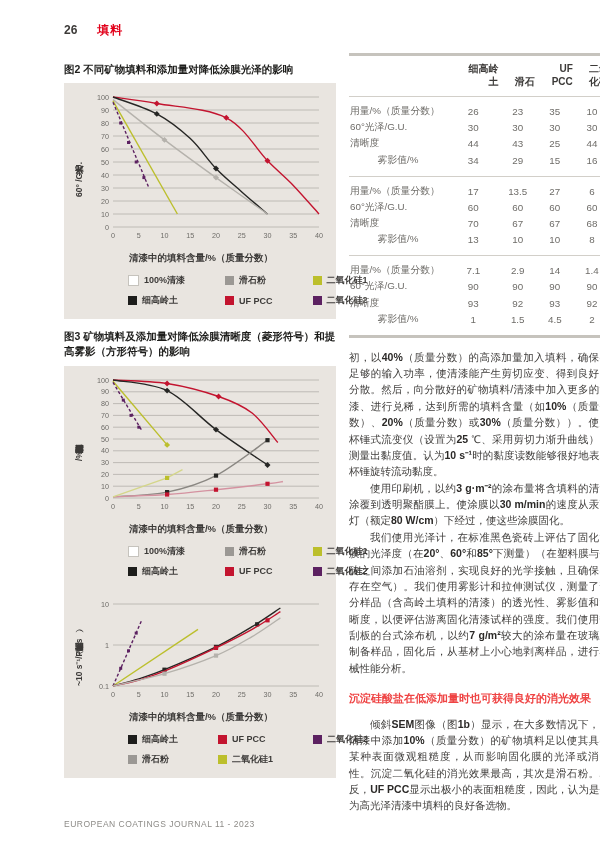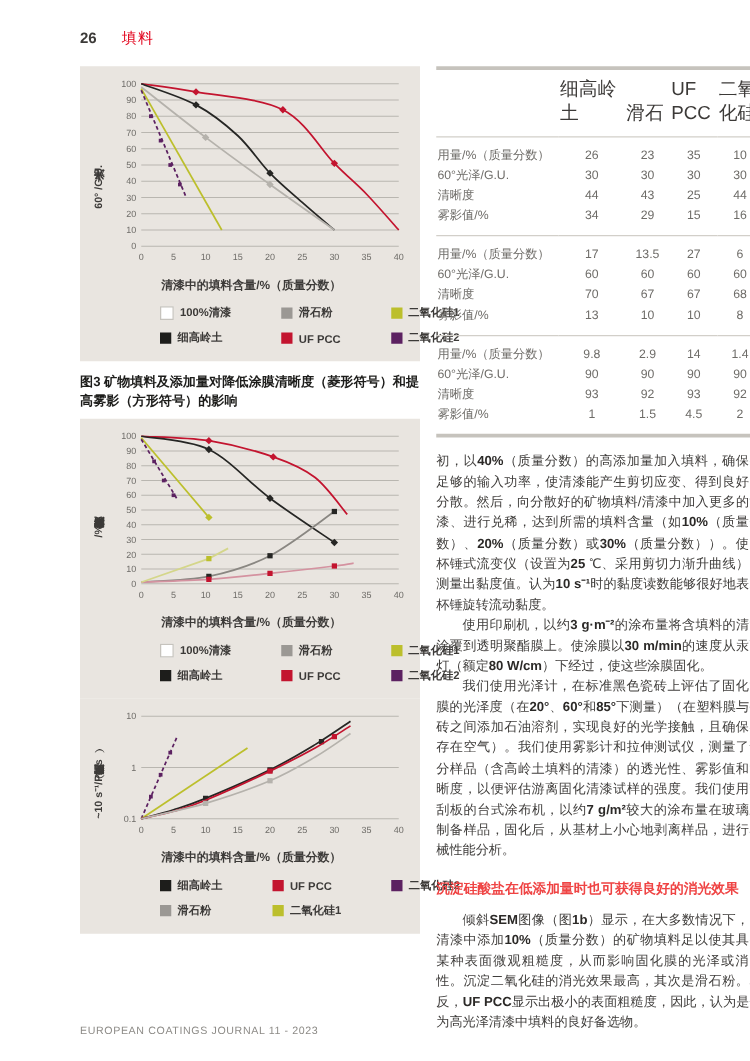--- a/index.html
+++ b/index.html
@@ -1,45 +1,45 @@
 <!DOCTYPE html>
 <html><head>
 <meta charset="utf-8">
 <style>
   html,body{margin:0;padding:0;background:#ffffff;}
   body{font-family:"Liberation Sans",sans-serif;}
   .page{width:593px;height:849px;position:relative;overflow:hidden;background:#ffffff;margin-left:39px;}
   .page-header{padding:22px 24px 0 25px;display:flex;gap:20px;align-items:baseline;}
   .page-num{font-size:12px;font-weight:700;color:#3c3a38;}
-  .section-title{font-size:12px;font-weight:400;color:#e2001a;letter-spacing:1px;}
+  .section-title{font-size:12px;font-weight:700;color:#e2001a;letter-spacing:1px;}
   .content{display:flex;gap:13px;padding:14px 22px 0 25px;}
   .col-left{width:272px;flex:none;}
   .col-right{flex:1;min-width:0;}
   .figcap{font-size:10.5px;font-weight:700;color:#1d1d1b;line-height:1.45;margin:10px 0 6px;}
   .col-left .figcap:first-child{margin-top:9px;}
   .panel{background:#e9e5e0;padding:8px 6px 10px 8px;}
   .chartrow{display:flex;align-items:stretch;}
   .ylabel{writing-mode:vertical-rl;transform:rotate(180deg);font-size:8.5px;font-weight:700;color:#3c3a38;display:flex;align-items:center;justify-content:center;width:15px;padding-bottom:16px;text-align:center;line-height:1.1;}
   .xlabel{text-align:center;font-size:9.5px;font-weight:700;color:#3c3a38;margin-top:1px;}
   .legend{display:grid;grid-template-columns:1fr 1fr 1fr;gap:7px 4px;margin:9px 2px 2px 20px;}
   .legend-item{display:flex;align-items:center;gap:5px;padding-left:36px;}
   .legend-swatch{width:9px;height:9px;flex:none;display:inline-block;}
   .legend-swatch.white{border:1px solid #c6c3bd;}
   .legend-label{font-size:9px;font-weight:700;color:#3c3a38;white-space:nowrap;}
   svg text{font-family:"Liberation Sans",sans-serif;}
   .tablecap{font-size:10.5px;font-weight:700;color:#1d1d1b;line-height:1.5;margin:9px 0 8px;}
   .table-wrap{border-top:3px solid #c6c3bd;border-bottom:3px solid #c6c3bd;}
   table{width:100%;border-collapse:collapse;}
-  th{font-size:15px;font-weight:400;color:#3c3a38;text-align:left;vertical-align:bottom;padding:7px 1px 8px;white-space:pre-line;line-height:1.25;}
+  th{font-size:10px;font-weight:700;color:#3c3a38;text-align:right;vertical-align:bottom;padding:7px 1px 8px;white-space:pre-line;line-height:1.25;}
   th.rowhead{width:96px;}
   tbody{border-top:1px solid #d2cfc9;}
   td{font-size:9.8px;color:#6e6c68;padding:1.6px 1px;text-align:center;}
   td.rl{text-align:left;}
   tbody tr:first-child td{padding-top:8px;}
-  tbody tr:last-child td{padding-bottom:9px;}
+  tbody tr:last-child td{padding-bottom:9px;text-align:center;}
   .article{margin-top:11px;}
   .article p{font-size:10.5px;line-height:1.56;color:#3f3d3b;text-align:justify;margin:0;text-indent:2em;}
   .article p.noindent{text-indent:0;}
   .article p b{color:#2b2927;}
   .red-heading{font-size:11px;font-weight:700;color:#ef4444;line-height:1.4;margin:15px 0 9px;}
   .journal-footer{position:absolute;left:25px;bottom:20px;font-size:8.5px;color:#8d8b87;letter-spacing:0.5px;}
 </style>
 </head>
 <body>
 
@@ -47,20 +47,21 @@
 
   <header class="page-header">
     <span class="page-num">26</span>
     <span class="section-title">填料</span>
   </header>
 
   <div class="content">
 
     <div class="col-left">
 
+      <div class="figcap">图2 不同矿物填料和添加量对降低涂膜光泽的影响</div>
       <div class="panel">
         <div class="chartrow">
           <div class="ylabel">60° 光泽/G.U.</div>
           <svg class="chart" width="242" height="160" viewBox="0 0 242 160">
               <line x1="26" x2="232" y1="136.0" y2="136.0" stroke="#b9b6b0" stroke-width="0.9"></line>
               <text x="22" y="138.6" text-anchor="end" font-size="7.2" fill="#6e6c68">0</text>
               <line x1="26" x2="232" y1="123.0" y2="123.0" stroke="#b9b6b0" stroke-width="0.9"></line>
               <text x="22" y="125.6" text-anchor="end" font-size="7.2" fill="#6e6c68">10</text>
               <line x1="26" x2="232" y1="110.0" y2="110.0" stroke="#b9b6b0" stroke-width="0.9"></line>
               <text x="22" y="112.6" text-anchor="end" font-size="7.2" fill="#6e6c68">20</text>
@@ -360,21 +361,21 @@
                 <td class="rl">雾影值/%</td>
                 <td>13</td>
                 <td>10</td>
                 <td>10</td>
                 <td>8</td>
               </tr>
             </tbody>
             <tbody>
               <tr>
                 <td class="rl">用量/%（质量分数）</td>
-                <td>9.8</td>
+                <td>7.1</td>
                 <td>2.9</td>
                 <td>14</td>
                 <td>1.4</td>
               </tr>
               <tr>
                 <td class="rl">60°光泽/G.U.</td>
                 <td>90</td>
                 <td>90</td>
                 <td>90</td>
                 <td>90</td>

